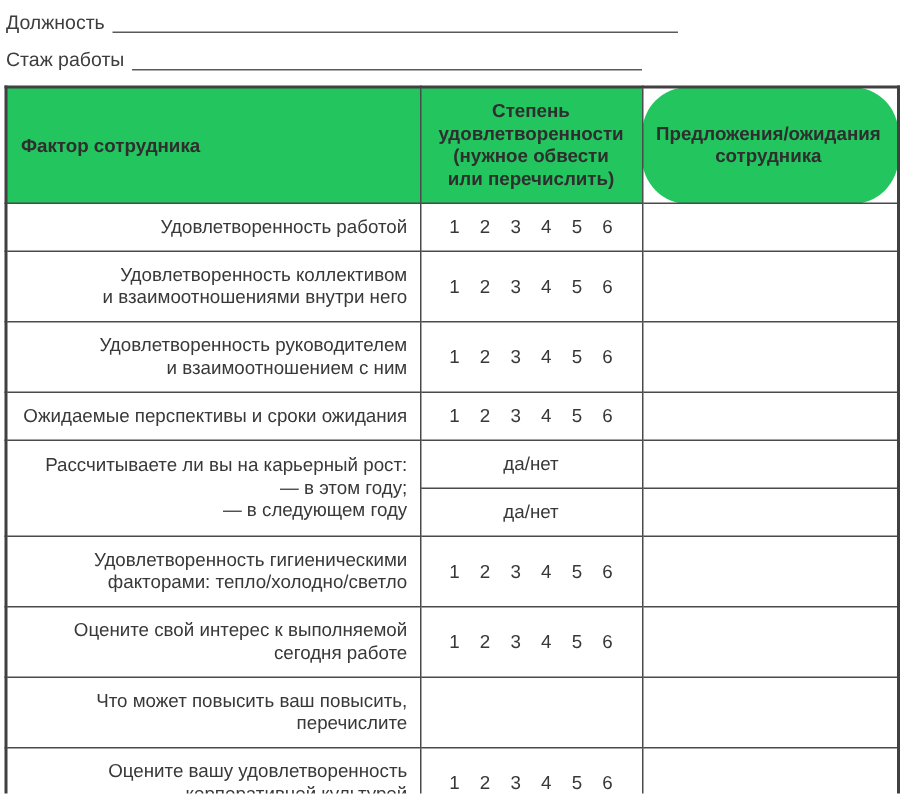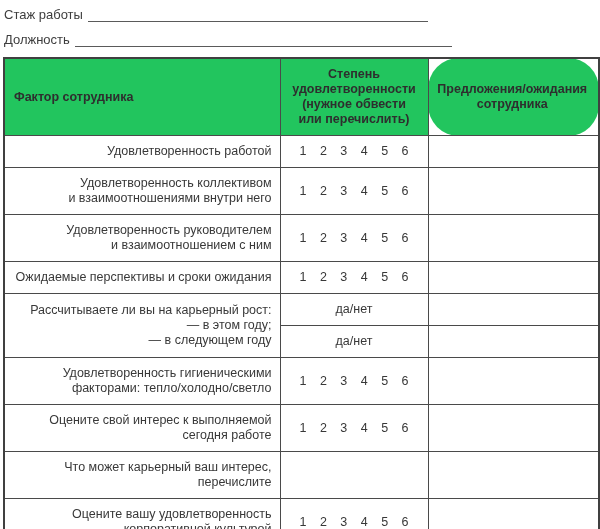--- a/index.html
+++ b/index.html
@@ -64,27 +64,27 @@
   }
   td.rating.yesno { word-spacing: normal; }
   td.suggestion { }
 </style>
 </head>
 <body>
 
 <div class="page">
 
   <div class="field-line">
-    <span class="field-label">Стаж работы</span>
-    <span class="field-rule rule-1"></span>
+    <span class="field-label">Должность</span>
+    <span class="field-rule rule-2"></span>
   </div>
 
   <div class="field-line">
-    <span class="field-label">Должность</span>
-    <span class="field-rule rule-2"></span>
+    <span class="field-label">Стаж работы</span>
+    <span class="field-rule rule-1"></span>
   </div>
 
   <table class="loyalty">
     <colgroup>
       <col class="col-factor">
       <col class="col-rating">
       <col class="col-suggestion">
     </colgroup>
     <thead>
       <tr>
@@ -137,21 +137,21 @@
         <td class="rating">1 2 3 4 5 6</td>
         <td class="suggestion"></td>
       </tr>
       <tr>
         <td class="factor">Оцените свой интерес к выполняемой
 сегодня работе</td>
         <td class="rating">1 2 3 4 5 6</td>
         <td class="suggestion"></td>
       </tr>
       <tr>
-        <td class="factor">Что может карьерный ваш интерес,
+        <td class="factor">Что может повысить ваш повысить,
 перечислите</td>
         <td class="rating"></td>
         <td class="suggestion"></td>
       </tr>
       <tr>
         <td class="factor">Оцените вашу удовлетворенность
 корпоративной культурой</td>
         <td class="rating">1 2 3 4 5 6</td>
         <td class="suggestion"></td>
       </tr>

